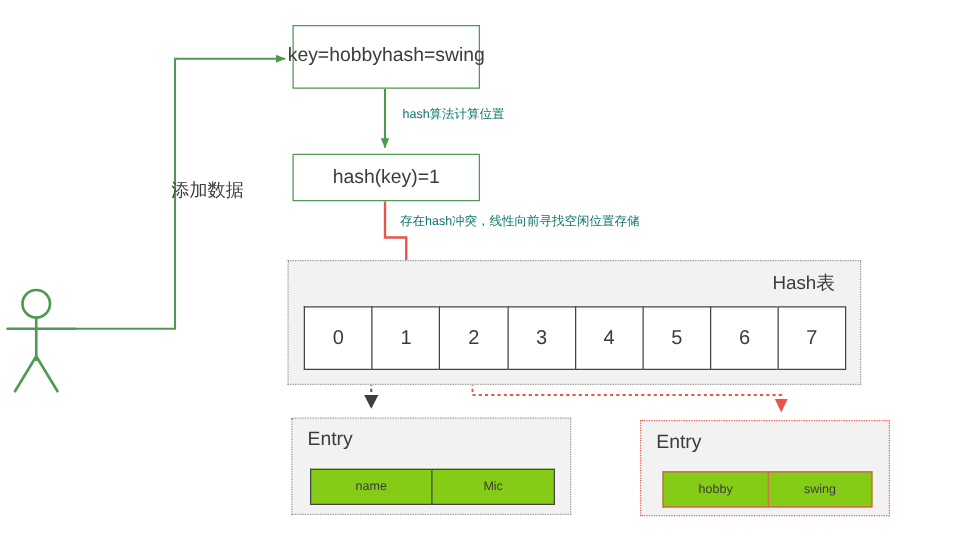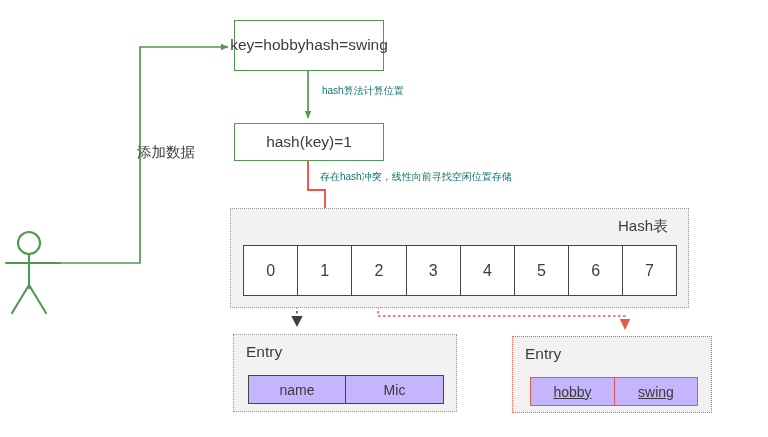--- a/index.html
+++ b/index.html
@@ -78,31 +78,31 @@
     position: absolute;
     left: 12px; top: 8px;
     font-size: 15.5px;
     color: #3c3c3c;
   }
   .entry-cells {
     position: absolute;
     display: flex;
   }
   .entry-cell {
-    background: #c4b5fd;
+    background: #84cc16;
     display: flex;
     align-items: center;
     justify-content: center;
-    font-size: 14px;
+    font-size: 10px;
     color: #3c3c3c;
     border: 1.6px solid #444444;
     border-right-width: 0;
   }
   .entry-cell:last-child { border-right-width: 1.6px; }
-  .entry-panel.red .entry-cell { border-color: #e8554a; text-decoration: underline; }
+  .entry-panel.red .entry-cell { border-color: #e8554a; }
 
   .edge-label {
     position: absolute;
     font-size: 10px;
     color: #0f766e;
     white-space: nowrap;
   }
   .actor-label {
     position: absolute;
     font-size: 14.5px;

